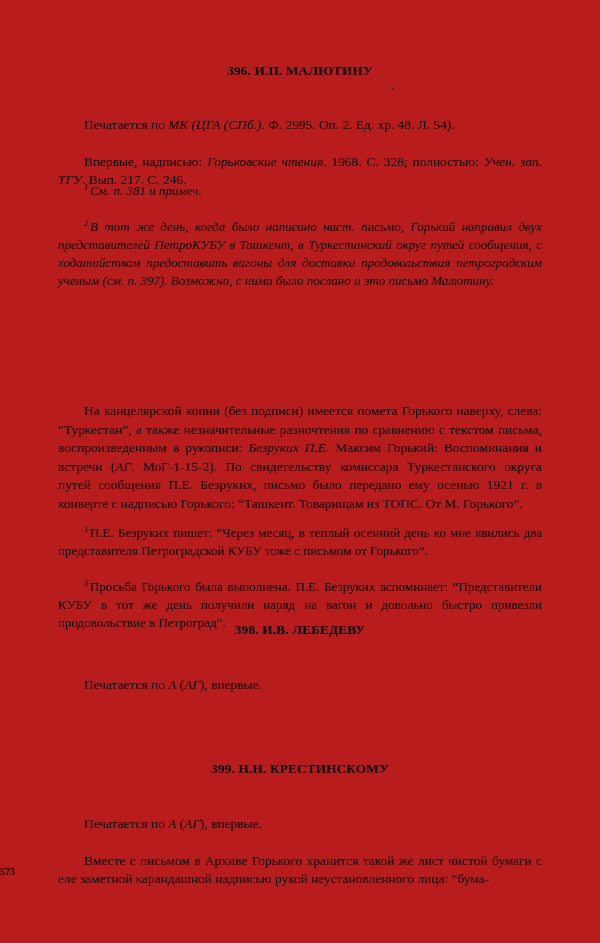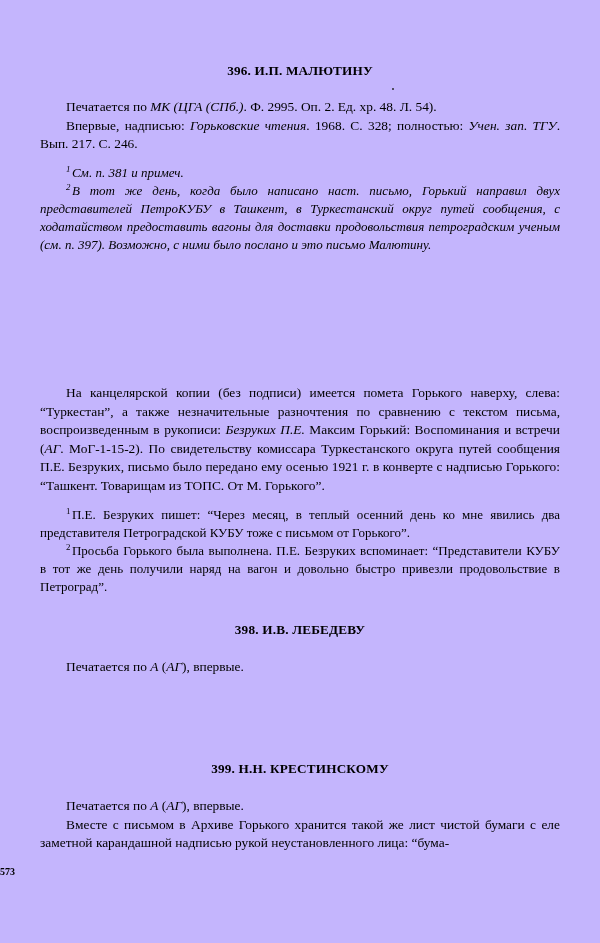--- a/index.html
+++ b/index.html
@@ -8,39 +8,39 @@
     background: #ffffff;
   }
   body {
     font-family: "Liberation Serif", "DejaVu Serif", serif;
     color: #000000;
   }
   .page {
     position: relative;
     width: 600px;
     height: 943px;
-    background: #c4b5fd;
+    background: #b91c1c;
     box-sizing: border-box;
     padding: 16px;
     overflow: hidden;
   }
 
   
   .sec-title {
     text-align: center;
     font-weight: bold;
     font-size: 13.2px;
     letter-spacing: 0.2px;
     line-height: 1.35;
   }
   .sec-title .ln { display: block; }
 
   
   p {
-    margin: 0;
+    margin: 18px;
     font-size: 13.4px;
     line-height: 1.385;
     text-align: justify;
     text-justify: inter-word;
   }
   p.ind { text-indent: 26px; }
 
   
   p.fn { font-size: 13.0px; line-height: 1.38; text-indent: 26px; }
   sup.fnum {

